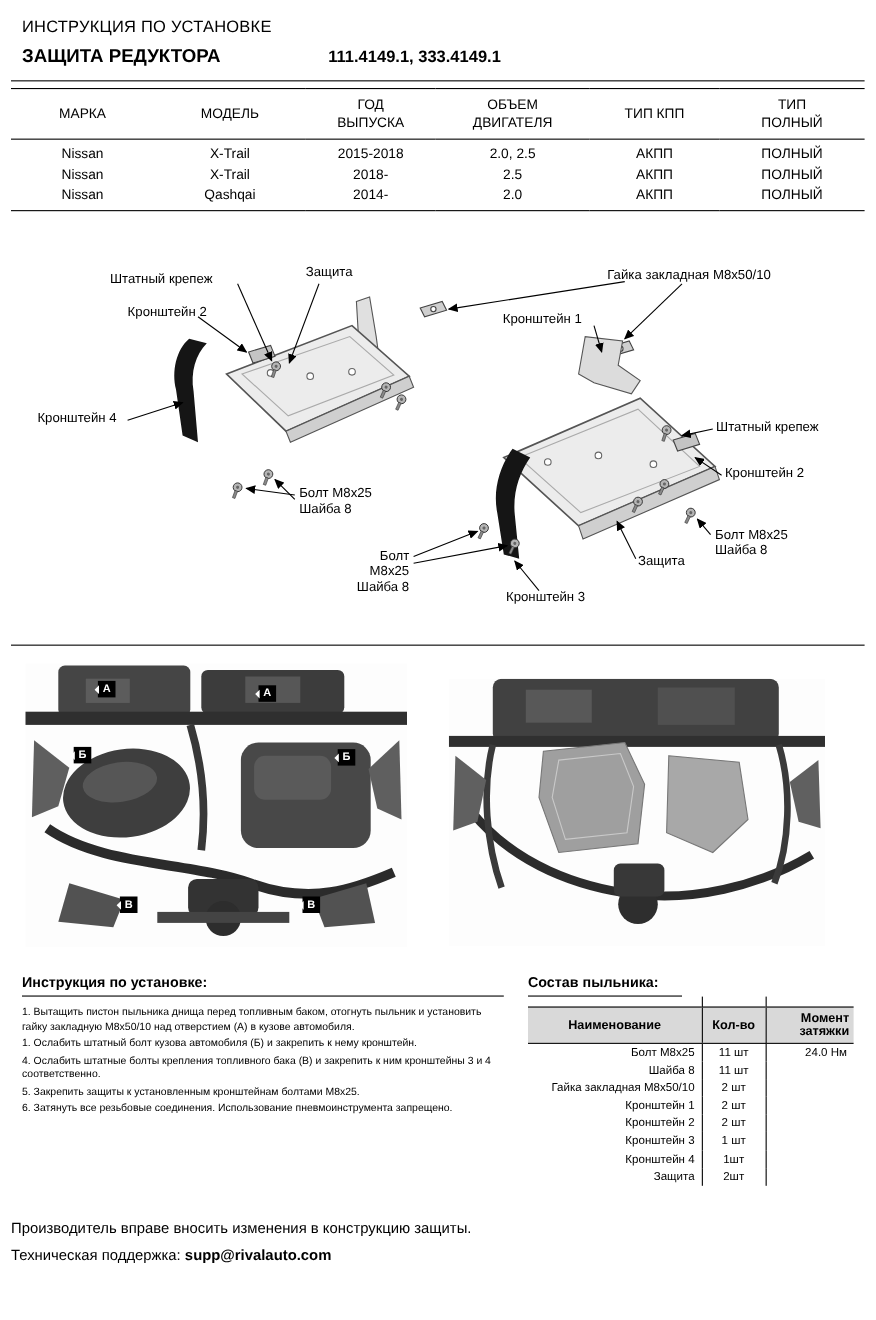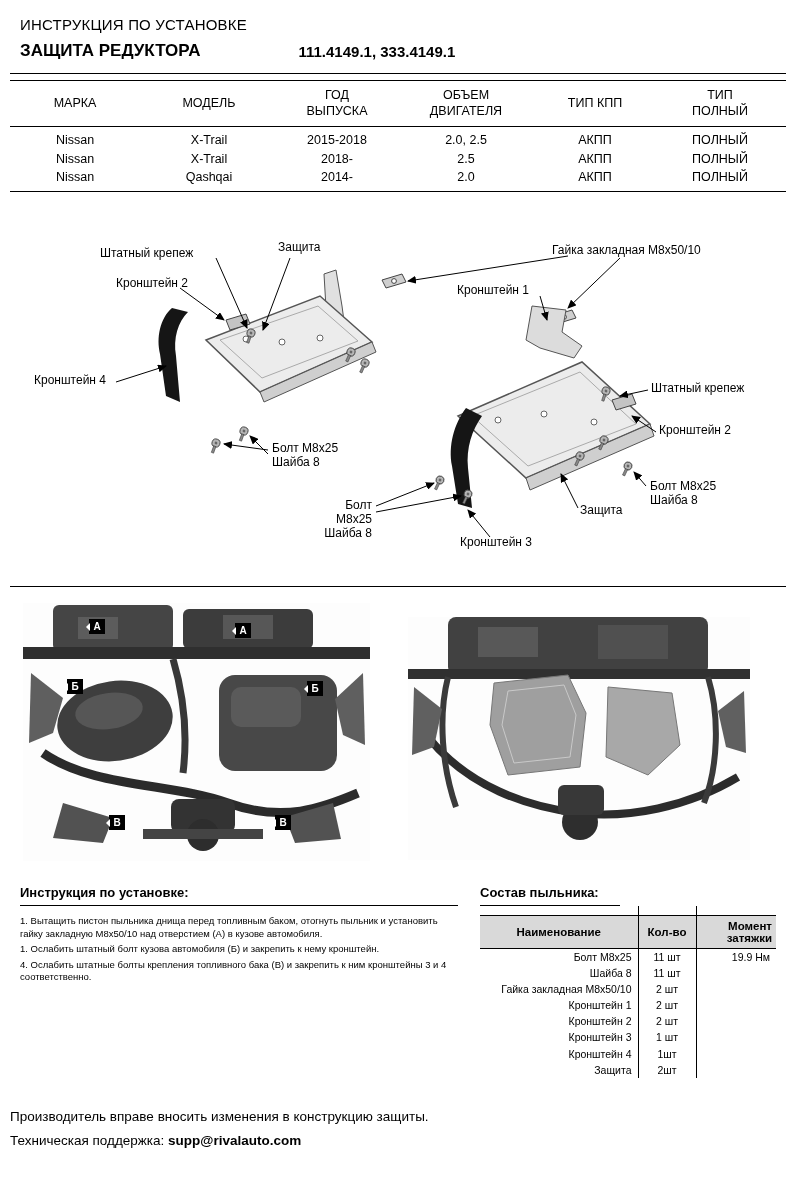--- a/index.html
+++ b/index.html
@@ -271,20 +271,22 @@
     </div>
   </div>
 
   <div class="bottom">
     <div class="col-left">
       <div class="sec-title">Инструкция по установке:</div>
       <div class="steps">
         <p>1. Вытащить пистон пыльника днища перед топливным баком, отогнуть пыльник и установить гайку закладную М8х50/10 над отверстием (А) в кузове автомобиля.</p>
         <p>1. Ослабить штатный болт кузова автомобиля (Б) и закрепить к нему кронштейн.</p>
         <p>4. Ослабить штатные болты крепления топливного бака (В) и закрепить к ним кронштейны 3 и 4 соответственно.</p>
+        <p>5. Закрепить защиты к установленным кронштейнам болтами М8х25.</p>
+        <p>6. Затянуть все резьбовые соединения. Использование пневмоинструмента запрещено.</p>
       </div>
     </div>
 
     <div class="col-right">
       <div class="comp-title-wrap">
         <div class="sec-title">Состав пыльника:</div>
       </div>
       <table class="comp-table">
         <tbody>
           <tr class="spacer">
@@ -293,21 +295,21 @@
               <td class="c-tq"></td>
           </tr>
           <tr>
             <th class="c-name" style="text-align:center">Наименование</th>
             <th class="col-qty c-qty">Кол-во</th>
             <th class="c-tq">Момент затяжки</th>
           </tr>
           <tr>
             <td class="c-name">Болт М8х25</td>
             <td class="col-qty c-qty">11 шт</td>
-            <td class="c-tq">19.9 Нм</td>
+            <td class="c-tq">24.0 Нм</td>
           </tr>
           <tr>
             <td class="c-name">Шайба 8</td>
             <td class="col-qty c-qty">11 шт</td>
             <td class="c-tq"></td>
           </tr>
           <tr>
             <td class="c-name">Гайка закладная М8х50/10</td>
             <td class="col-qty c-qty">2 шт</td>
             <td class="c-tq"></td>

